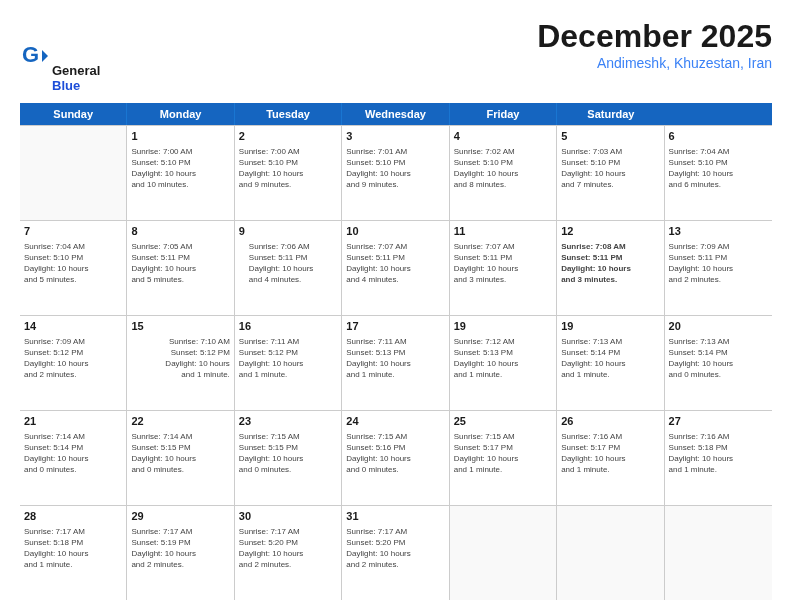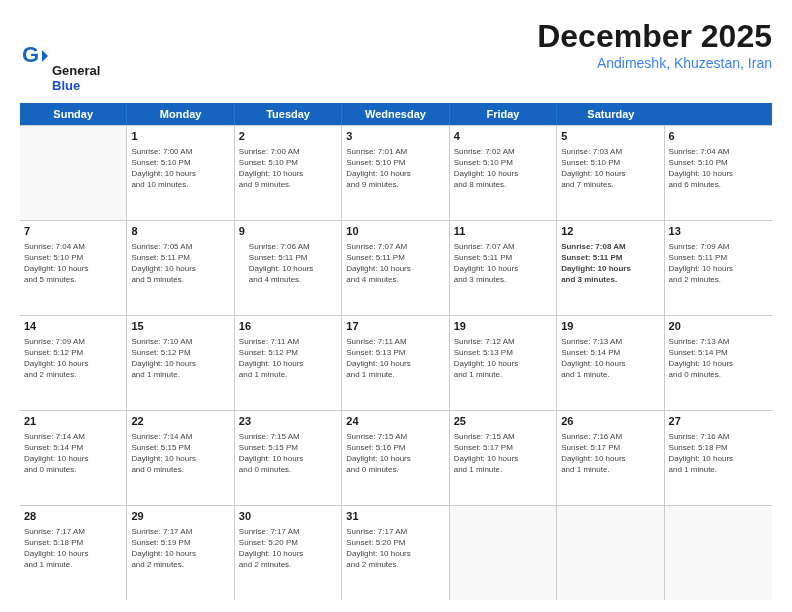--- a/index.html
+++ b/index.html
@@ -230,21 +230,21 @@
         <div class="cal-row">
           <div class="cal-cell">
             <span class="day-num">14</span>
             <div class="cal-info" style="white-space: pre-line;">Sunrise: 7:09 AM
 Sunset: 5:12 PM
 Daylight: 10 hours
 and 2 minutes.</div>
           </div>
           <div class="cal-cell">
             <span class="day-num">15</span>
-            <div class="cal-info" style="white-space: pre-line;">Sunrise: 7:10 AM
+            <div class="cal-info" style="white-space: pre-line; text-align: right;">Sunrise: 7:10 AM
 Sunset: 5:12 PM
 Daylight: 10 hours
 and 1 minute.</div>
           </div>
           <div class="cal-cell">
             <span class="day-num">16</span>
             <div class="cal-info" style="white-space: pre-line;">Sunrise: 7:11 AM
 Sunset: 5:12 PM
 Daylight: 10 hours
 and 1 minute.</div>

